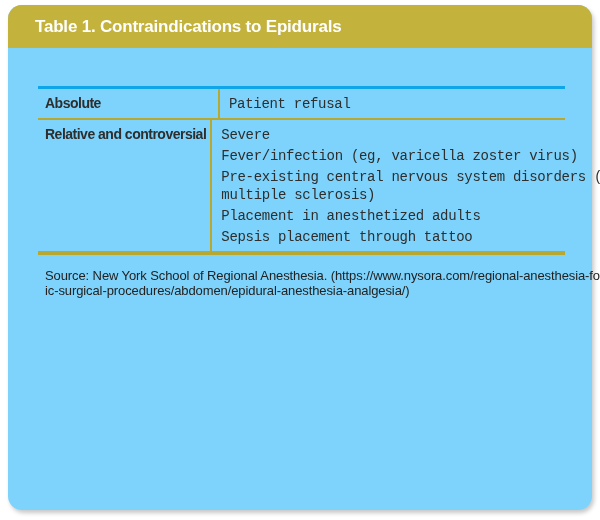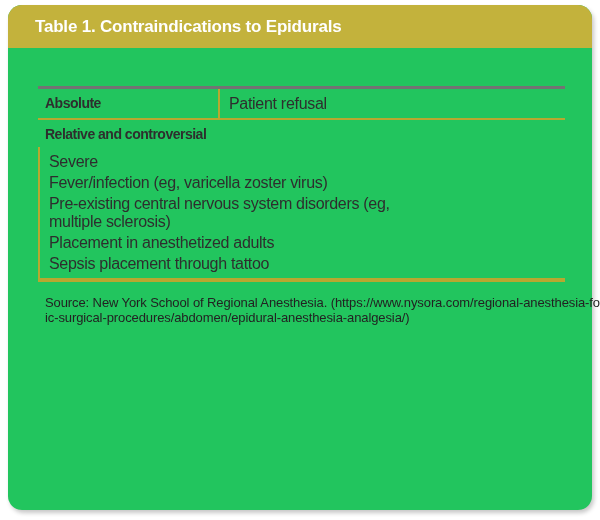--- a/index.html
+++ b/index.html
@@ -7,21 +7,21 @@
     width:600px;height:520px;
     background:#ffffff;
     font-family:"Liberation Sans", sans-serif;
     position:relative;
     overflow:hidden;
   }
   .card{
     position:absolute;
     left:8px; top:5px;
     width:584px; height:505px;
-    background:#22c55e;
+    background:#7dd3fc;
     border-radius:14px;
     box-shadow:2px 3px 4px rgba(0,0,0,0.22);
     box-sizing:border-box;
   }
   .card-header{
     height:43px;
     background:#c3b23c;
     border-radius:14px 14px 0 0;
     display:flex;
     align-items:center;
@@ -31,54 +31,54 @@
   .card-title{
     color:#ffffff;
     font-size:17px;
     font-weight:700;
     letter-spacing:-0.2px;
     white-space:nowrap;
   }
   .tbl{
     margin:38px 19px 0 30px;
     width:527px;
-    border-top:3px solid #737373;
+    border-top:3px solid #0ea5e9;
     border-bottom:4px solid #b8a82f;
     box-sizing:border-box;
   }
   .group{
     display:flex;
   }
   .group + .group{
     border-top:2px solid #b8a82f;
-    flex-direction:column;
   }
   .group-label{
     width:180px;
     box-sizing:border-box;
     padding:6px 4px 5px 7px;
     font-size:14px;
     font-weight:700;
     letter-spacing:-0.5px;
     color:#2e2e2e;
     white-space:nowrap;
   }
   .group-items{
     flex:1;
     border-left:2px solid #b8a82f;
     box-sizing:border-box;
     padding:6px 2px 5px 9px;
   }
   .item{
-    font-size:16px;
+    font-size:14px;
     line-height:18px;
     letter-spacing:-0.3px;
     color:#2e2e2e;
     margin-bottom:3px;
     white-space:pre;
+    font-family:Liberation Mono, monospace;
   }
   .item:last-child{margin-bottom:0;}
   .source{
     margin:13px 26px 0 37px;
     font-size:13px;
     line-height:15px;
     letter-spacing:-0.1px;
     color:#222222;
     white-space:pre;
   }

